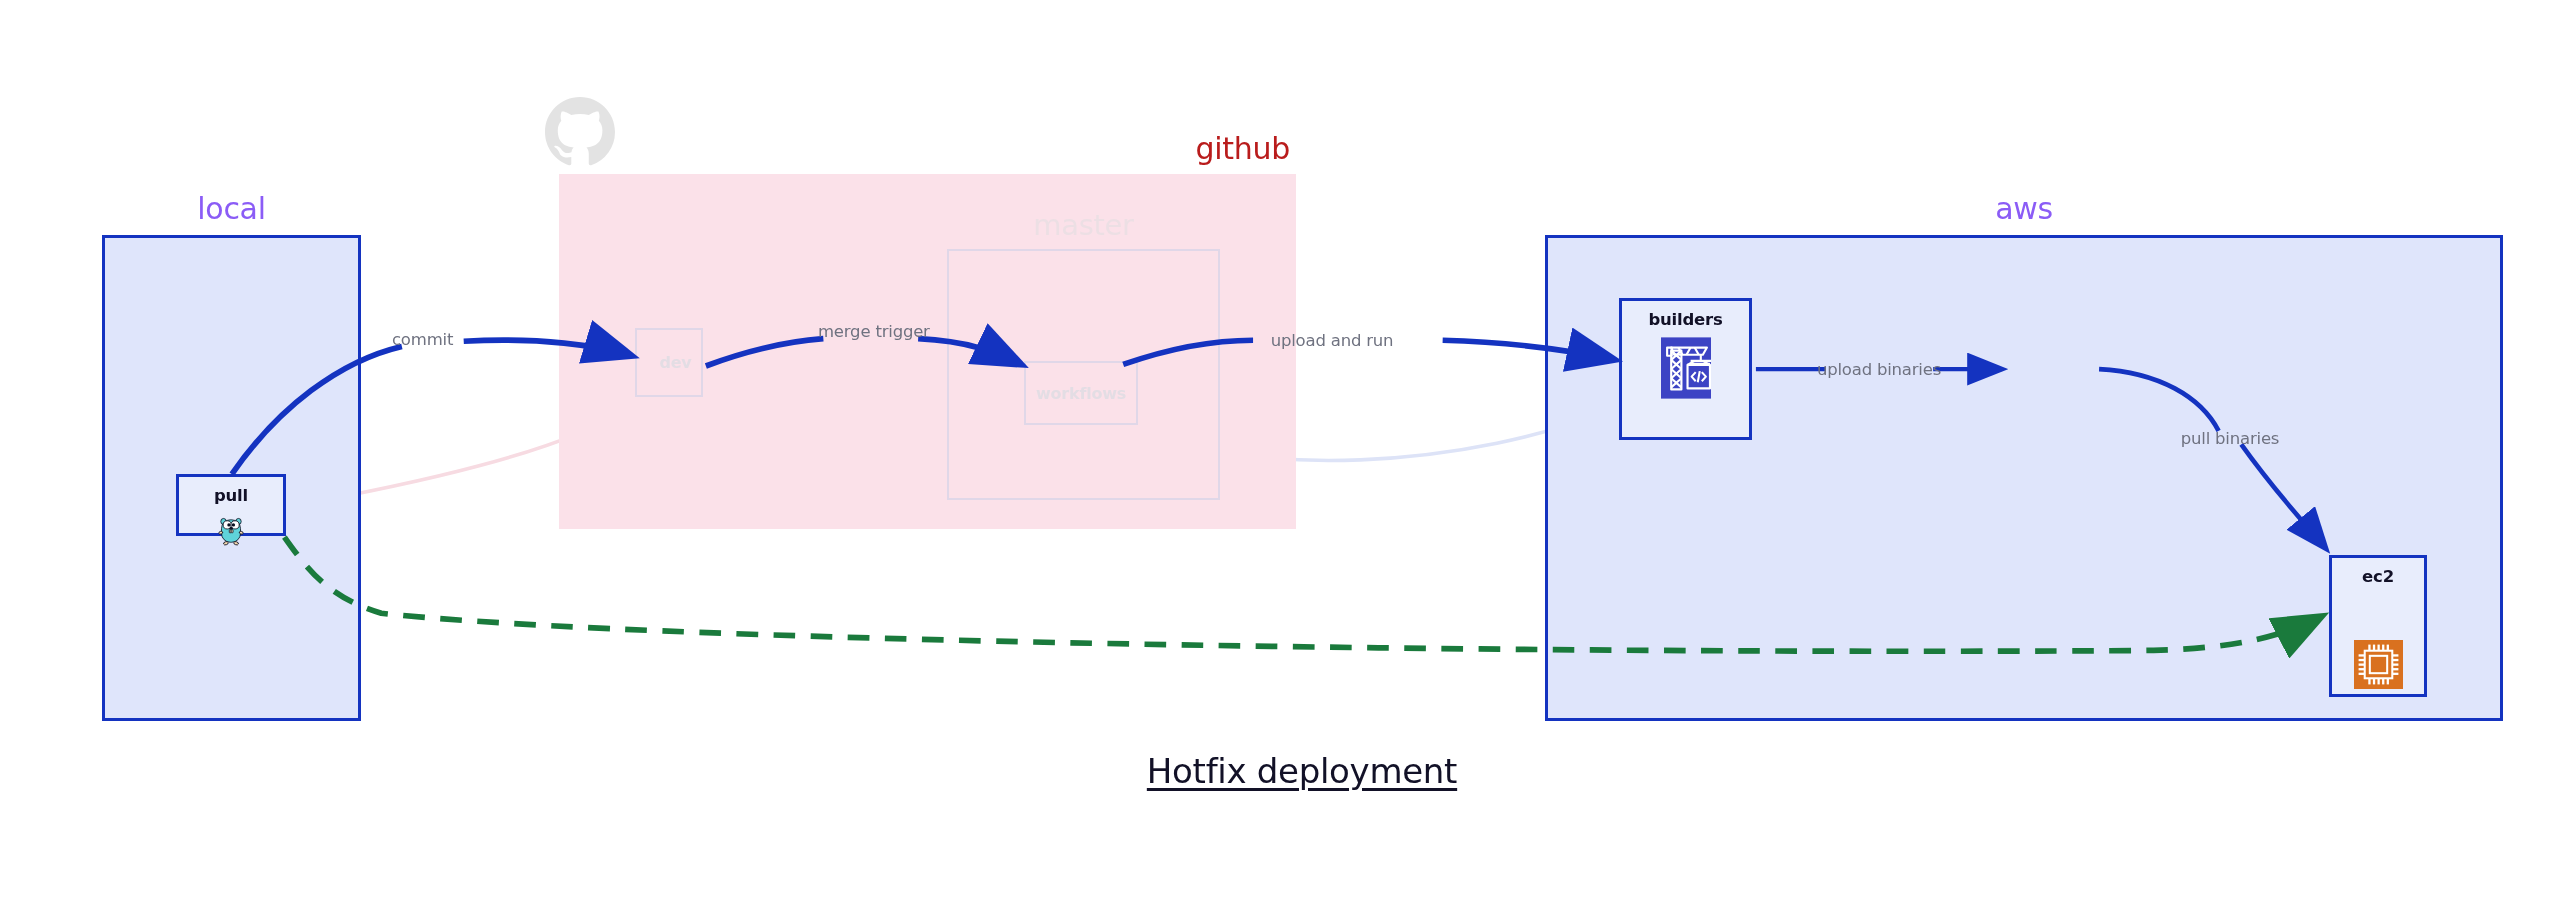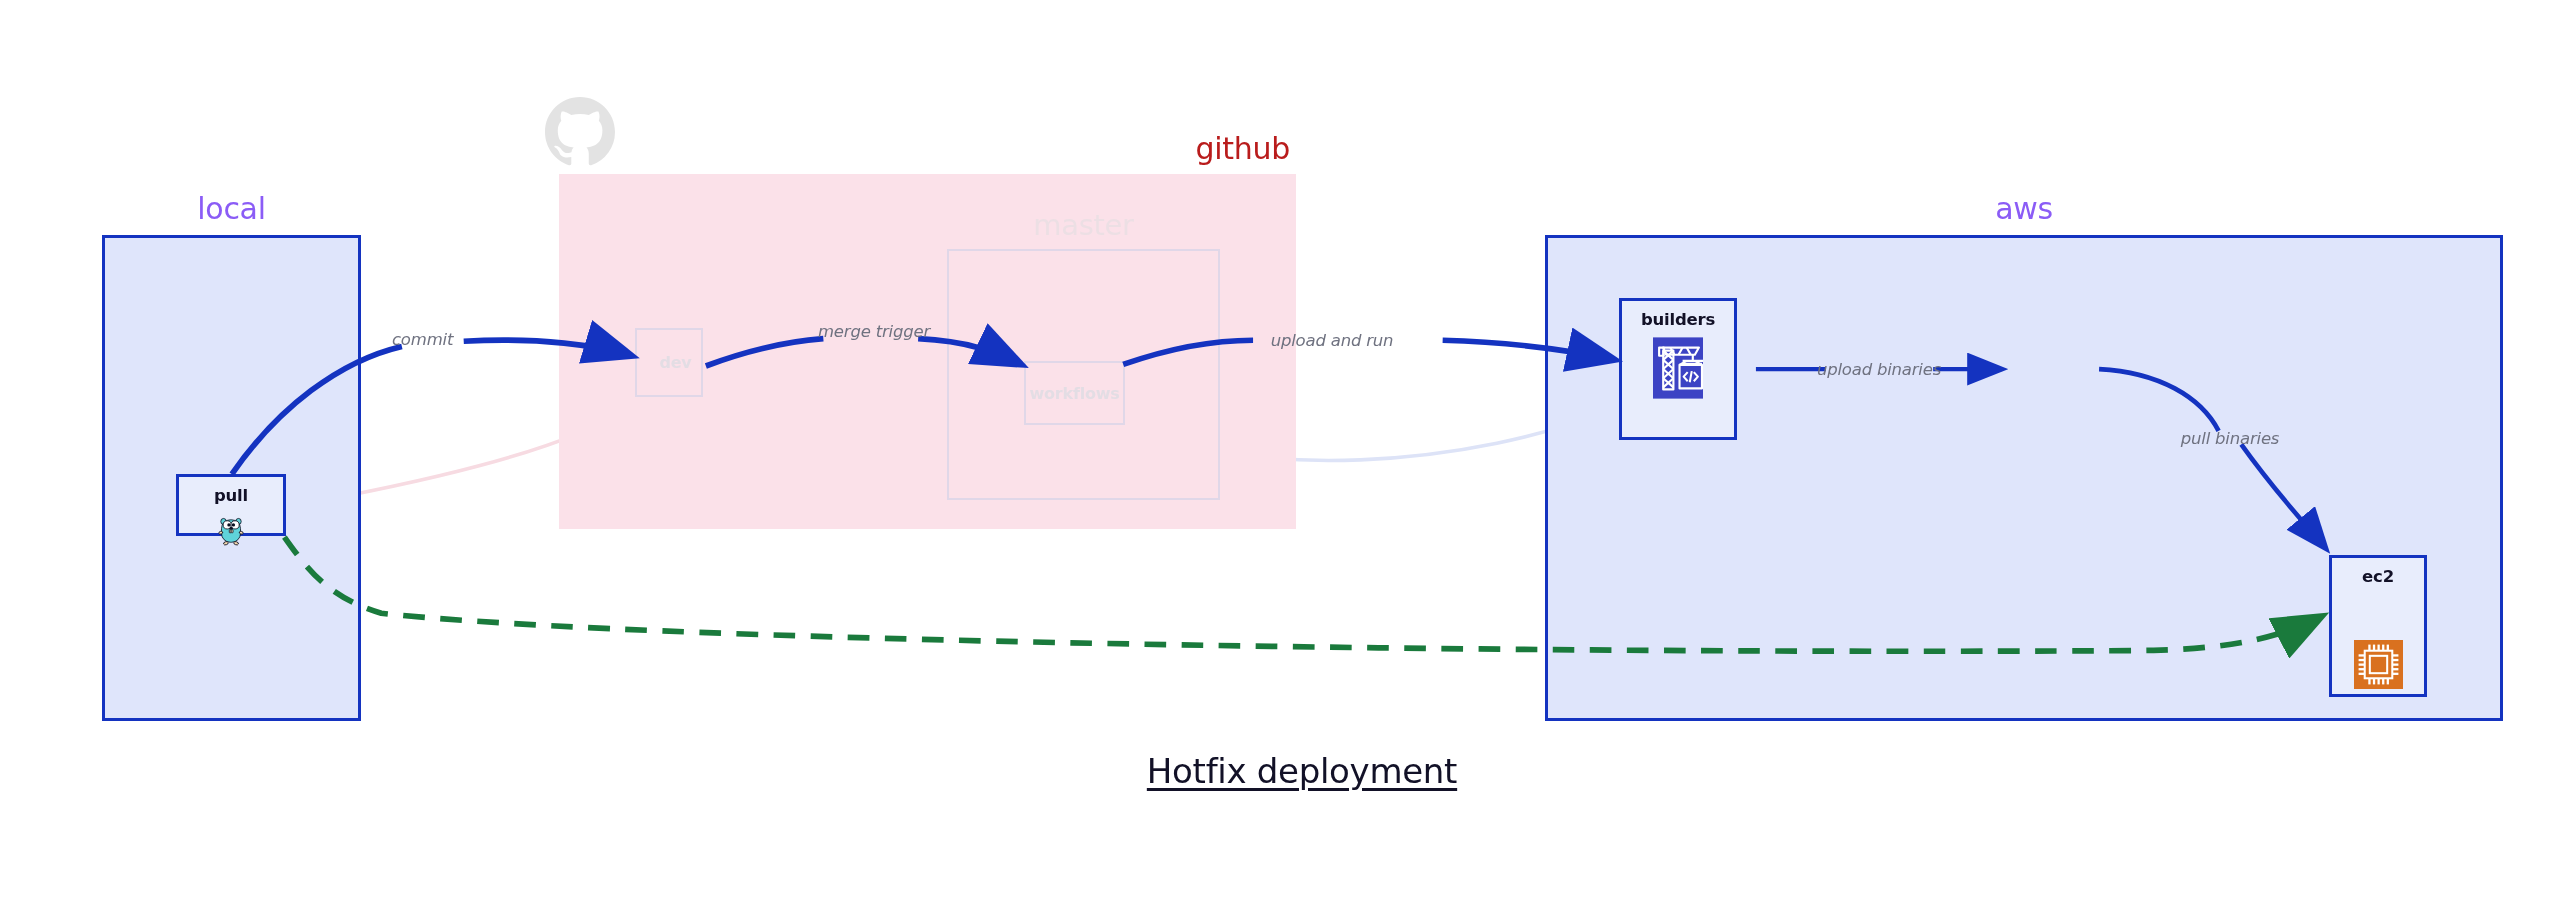--- a/index.html
+++ b/index.html
@@ -82,45 +82,44 @@
     color: #121127;
     margin-top: 9.3px;
     letter-spacing: -0.2px;
     white-space: nowrap;
   }
   .node-icon {
     margin-top: 8.2px;
     line-height: 0;
   }
   .node.code   { left: 176px;  top: 474px;  width: 110px; height: 62px; }
-  .node.builders { left: 1619px; top: 298px; width: 118px; height: 142px; }
+  .node.builders { left: 1619px; top: 298px; width: 133px; height: 142px; }
   .node.s3     { left: 2007px; top: 298px; width: 90px; height: 142px; }
   .node.ec2    { left: 2329px; top: 555px; width: 98px; height: 142px; gap: 46px; }
 
   
   .node.ghost {
     background: transparent;
     border: 2.1px solid #e0d7e8;
   }
   .node.ghost .node-title {
     color: #e3dde4;
     font-size: 16px;
     font-weight: 700;
     margin-top: 0;
   }
   .node.ghost.dev { left: 635px; top: 328px; width: 68px; height: 69px;
                     justify-content: center; padding-left: 13px; }
-  .node.ghost.workflows { left: 1024px; top: 361px; width: 101px; height: 64px;
+  .node.ghost.workflows { left: 1024px; top: 361px; width: 114px; height: 64px;
                     justify-content: center; }
 
   
   .edge-label {
     position: absolute;
     font-size: 16.5px;
-    font-style: italic;
     color: #6f7280;
     white-space: nowrap;
     letter-spacing: -0.2px;
   }
 
   
   .diagram-title {
     position: absolute;
     left: 0; top: 751px; width: 2604px;
     text-align: center;

